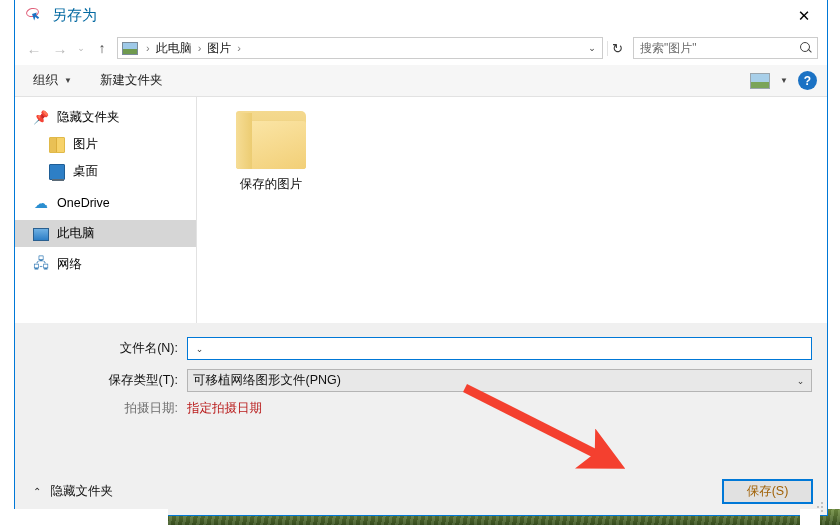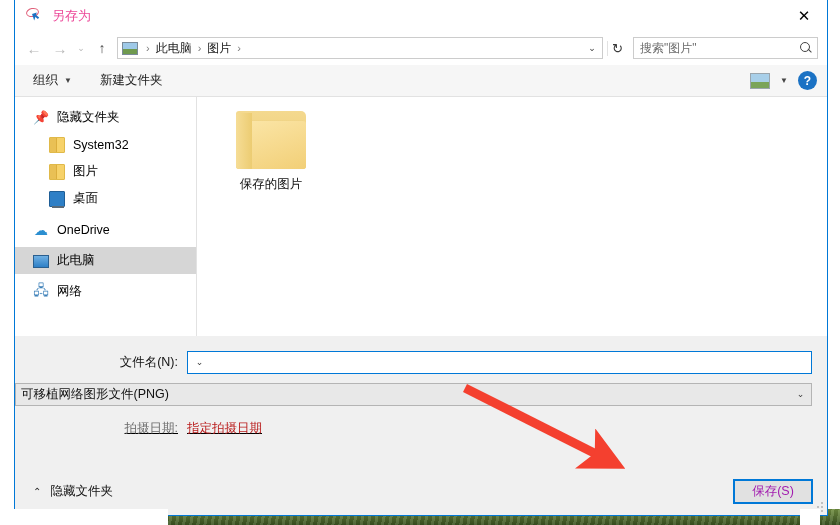--- a/index.html
+++ b/index.html
@@ -48,21 +48,21 @@
   }
   .title-ico .cursor {
     position:absolute; left:8px; top:6px; width:0; height:0;
     border-left:5px solid #1b72c4; border-bottom:7px solid transparent;
     transform: rotate(-18deg);
   }
   .title-ico .cursor2 {
     position:absolute; left:10px; top:9px; width:4px; height:2px; background:#1b72c4;
     transform: rotate(40deg);
   }
-  .title-text { font-size: 13px; color: #ec4899; }
+  .title-text { font-size: 15px; color: #0369a1; }
   .close-btn {
     position:absolute; right:0; top:0; width:46px; height:31px;
     display:flex; align-items:center; justify-content:center;
     font-size:15px; color:#000; line-height:1; cursor:default;
   }
 
   
   .navbar { height: 34px; background:#fff; display:flex; align-items:center; padding: 0 9px 0 6px; flex:0 0 auto; gap:0;}
   .nav-ico {
     width:26px; height:26px; display:flex; align-items:center; justify-content:center;
@@ -167,35 +167,35 @@
     background:#0078d7; color:#fff; font-size:12.5px; padding:1px 1px; line-height:15px;
     outline:1px solid #e07a2a;
   }
   .fld .cap { flex:1 1 auto; }
   .chev-d { width:17px; text-align:center; font-size:9px; color:#3a3a3a; flex:0 0 auto;}
   .combo {
     flex:1 1 auto; height:23px; border:1px solid #b4b4b4; background:#e8e8e8;
     display:flex; align-items:center; padding:0 2px 0 5px; font-size:12.5px; color:#111;
   }
   .combo .val { flex:1 1 auto; }
-  .linkrow { display:flex; align-items:flex-end; height:24px;text-decoration:underline; }
+  .linkrow { display:flex; align-items:flex-start; height:24px; }
   .link { font-size:12.5px; color:#b91c1c; }
 
   .spacer { flex:1 1 auto; background:#f0f0f0; }
 
   
   .footer {
     flex:0 0 auto; height:47px; background:#f0f0f0; display:flex; align-items:center;
     padding: 0 14px 0 18px; position:relative;
   }
   .hidefolders { display:flex; align-items:center; gap:9px; font-size:12.5px; color:#111;}
   .chev-u { font-size:10px; color:#2a2a2a; }
   .btns { margin-left:auto; display:flex; gap:14px; align-items:center;}
   .btn {
-    width:80px; height:25px; font-size:12.5px; color:#a21caf;
+    width:91px; height:25px; font-size:12.5px; color:#a16207;
     display:flex; align-items:center; justify-content:center;
     background:#e1e1e1; border:1px solid #adadad;
   }
   .btn.primary { background:#e1e1e1; border:2px solid #0078d7; }
   .grip { position:absolute; right:4px; bottom:3px; width:10px; height:10px; opacity:.55;}
   .grip i { position:absolute; width:2px; height:2px; background:#9a9a9a; }
 
   
   #arrow { position:absolute; left:0; top:0; width:840px; height:525px; pointer-events:none; }
 </style>
@@ -259,24 +259,20 @@
       <div class="help-btn">?</div>
     </div>
   </div>
 
   <div class="body">
 
     <div class="sidebar">
       <div class="side-row">
         <span class="ic ic-pin">📌</span>
         <span>隐藏文件夹</span>
-      </div>
-      <div class="side-row indent">
-        <span class="ic ic-folder"></span>
-        <span>System32</span>
       </div>
       <div class="side-row indent">
         <span class="ic ic-folder"></span>
         <span>图片</span>
       </div>
       <div class="side-row indent">
         <span class="ic ic-monitor"></span>
         <span>桌面</span>
       </div>
       <div class="side-row" style="margin-top:4px;">
@@ -309,20 +305,21 @@
   </div>
 
   <div class="form">
     <div class="frow">
       <div class="flab">文件名(N):</div>
       <div class="fld">
         <span class="chev-d">⌄</span>
       </div>
     </div>
     <div class="frow">
+      <div class="flab">保存类型(T):</div>
       <div class="combo">
         <span class="val">可移植网络图形文件(PNG)</span>
         <span class="chev-d">⌄</span>
       </div>
     </div>
     <div class="frow linkrow" style="margin-bottom:0;">
       <div class="flab grey">拍摄日期:</div>
       <div class="link">指定拍摄日期</div>
     </div>
   </div>

